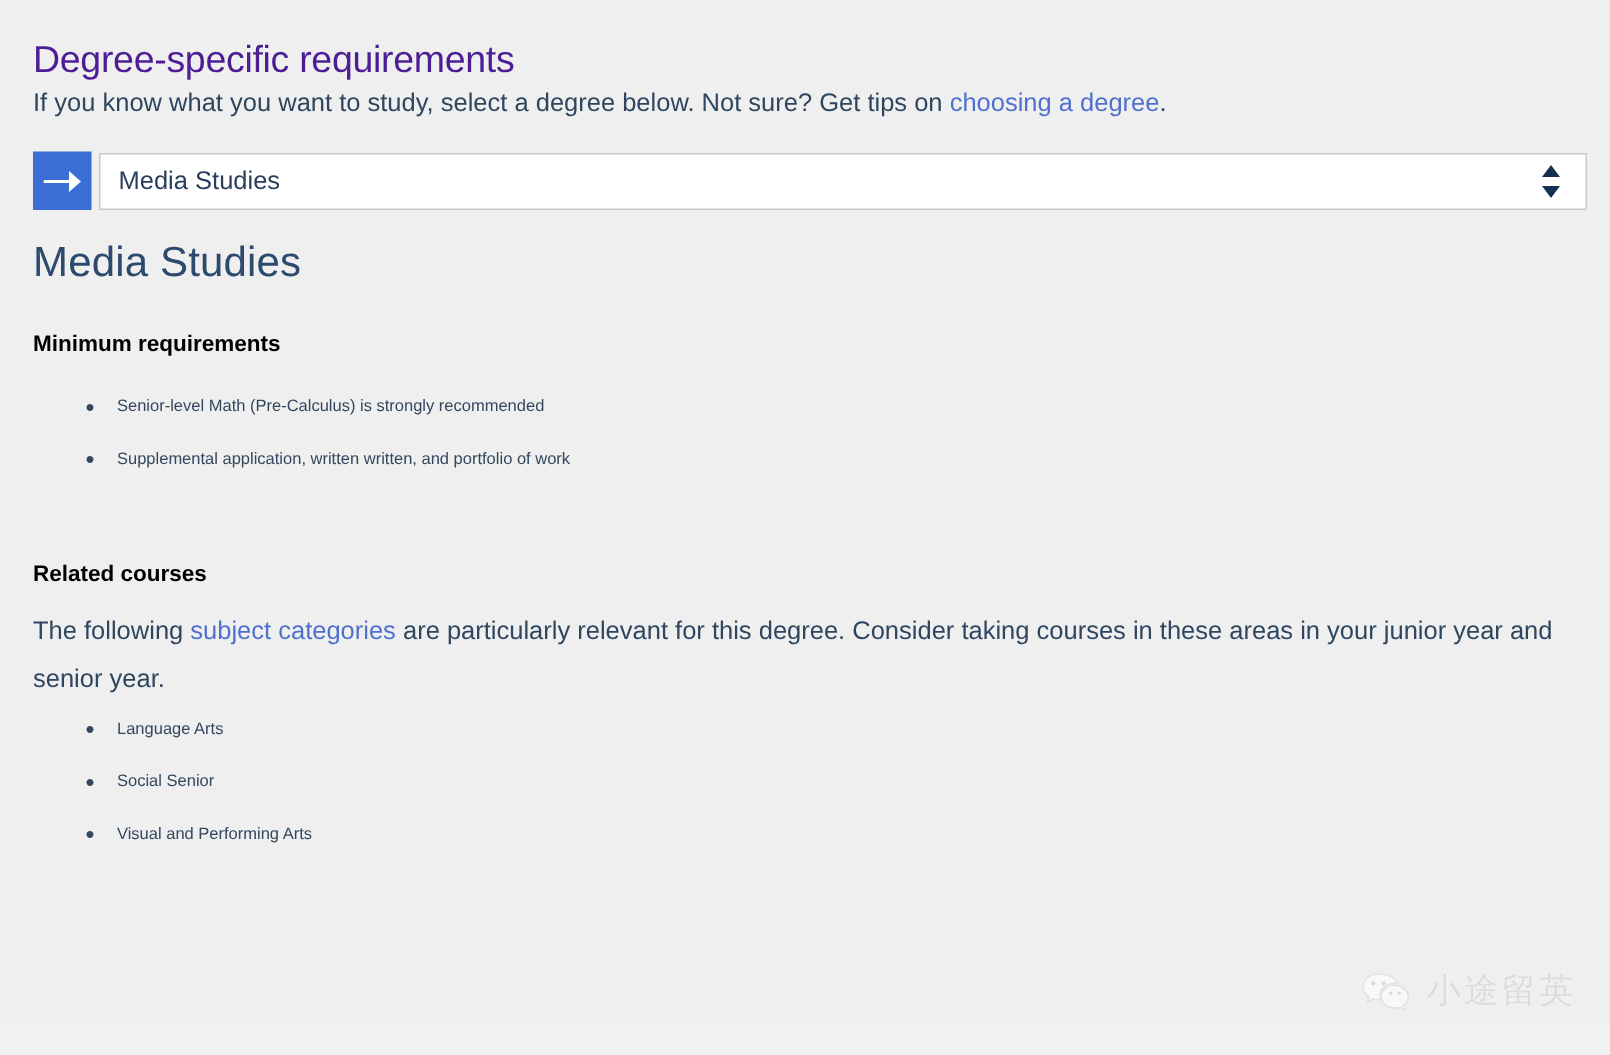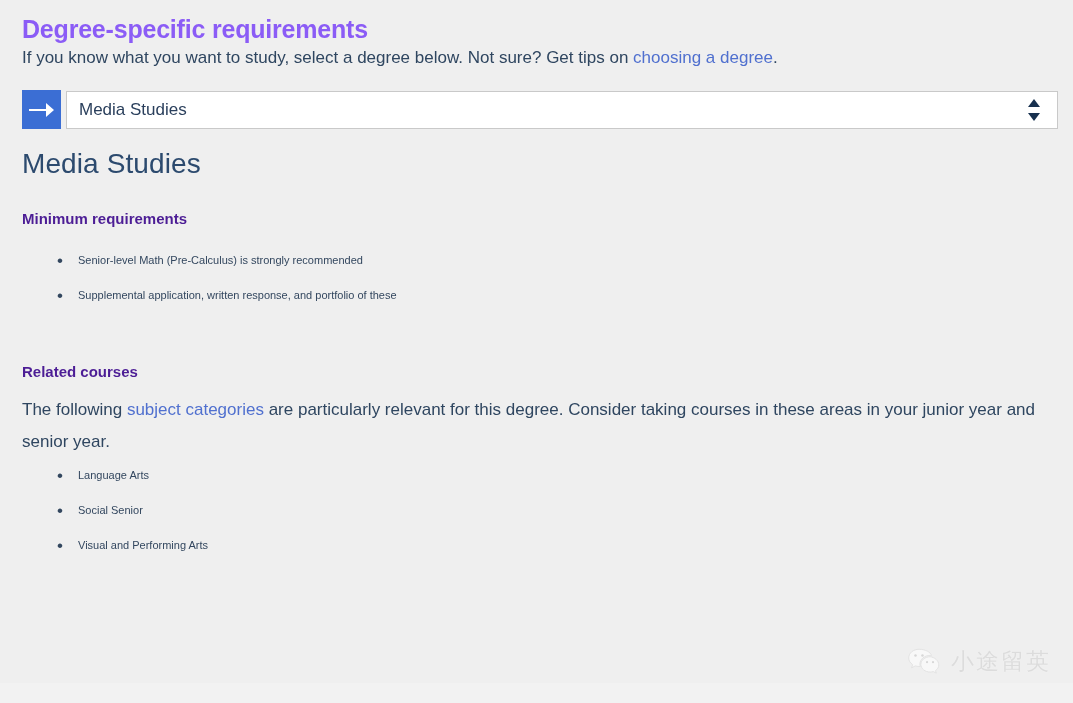--- a/index.html
+++ b/index.html
@@ -29,25 +29,25 @@
   .content {
     position: absolute;
     left: 22px;
     top: 0;
     width: 1036px;
   }
 
   
   .page-title {
     font-size: 25px;
-    font-weight: bold;
-    color: #8b5cf6;
+    font-weight: normal;
+    color: #4c1d95;
     letter-spacing: -0.2px;
     margin: 0;
-    padding-top: 13px;
+    padding-top: 24px;
     line-height: 32px;
   }
 
   
   .intro {
     font-size: 17px;
     line-height: 26px;
     color: #2f4660;
     margin: 0 0 0 0;
     font-weight: 400;
@@ -128,21 +128,21 @@
     color: #2c4a6e;
     margin: 18px 0 0 0;
     line-height: 34px;
     letter-spacing: 0.1px;
   }
 
   
   .section-heading {
     font-size: 15px;
     font-weight: bold;
-    color: #4c1d95;
+    color: #000000;
     margin: 28px 0 0 0;
     line-height: 20px;
   }
   .section-heading.related {
     margin-top: 49px;
   }
 
   
   ul.bullets {
     margin: 14px 0 0 0;
@@ -236,21 +236,21 @@
         </span>
       </div>
     </div>
 
     <h2 class="degree-name">Media Studies</h2>
 
     <h3 class="section-heading">Minimum requirements</h3>
 
     <ul class="bullets tight">
       <li>Senior-level Math (Pre-Calculus) is strongly recommended</li>
-      <li>Supplemental application, written response, and portfolio of these</li>
+      <li>Supplemental application, written written, and portfolio of work</li>
     </ul>
 
     <h3 class="section-heading related">Related courses</h3>
 
     <p class="related-para"><span>The following </span><a class="link" href="#">subject categories</a><span> are particularly relevant for this degree. Consider taking courses in these areas in your junior year and senior year.</span></p>
 
     <ul class="bullets courses">
       <li>Language Arts</li>
       <li>Social Senior</li>
       <li>Visual and Performing Arts</li>

